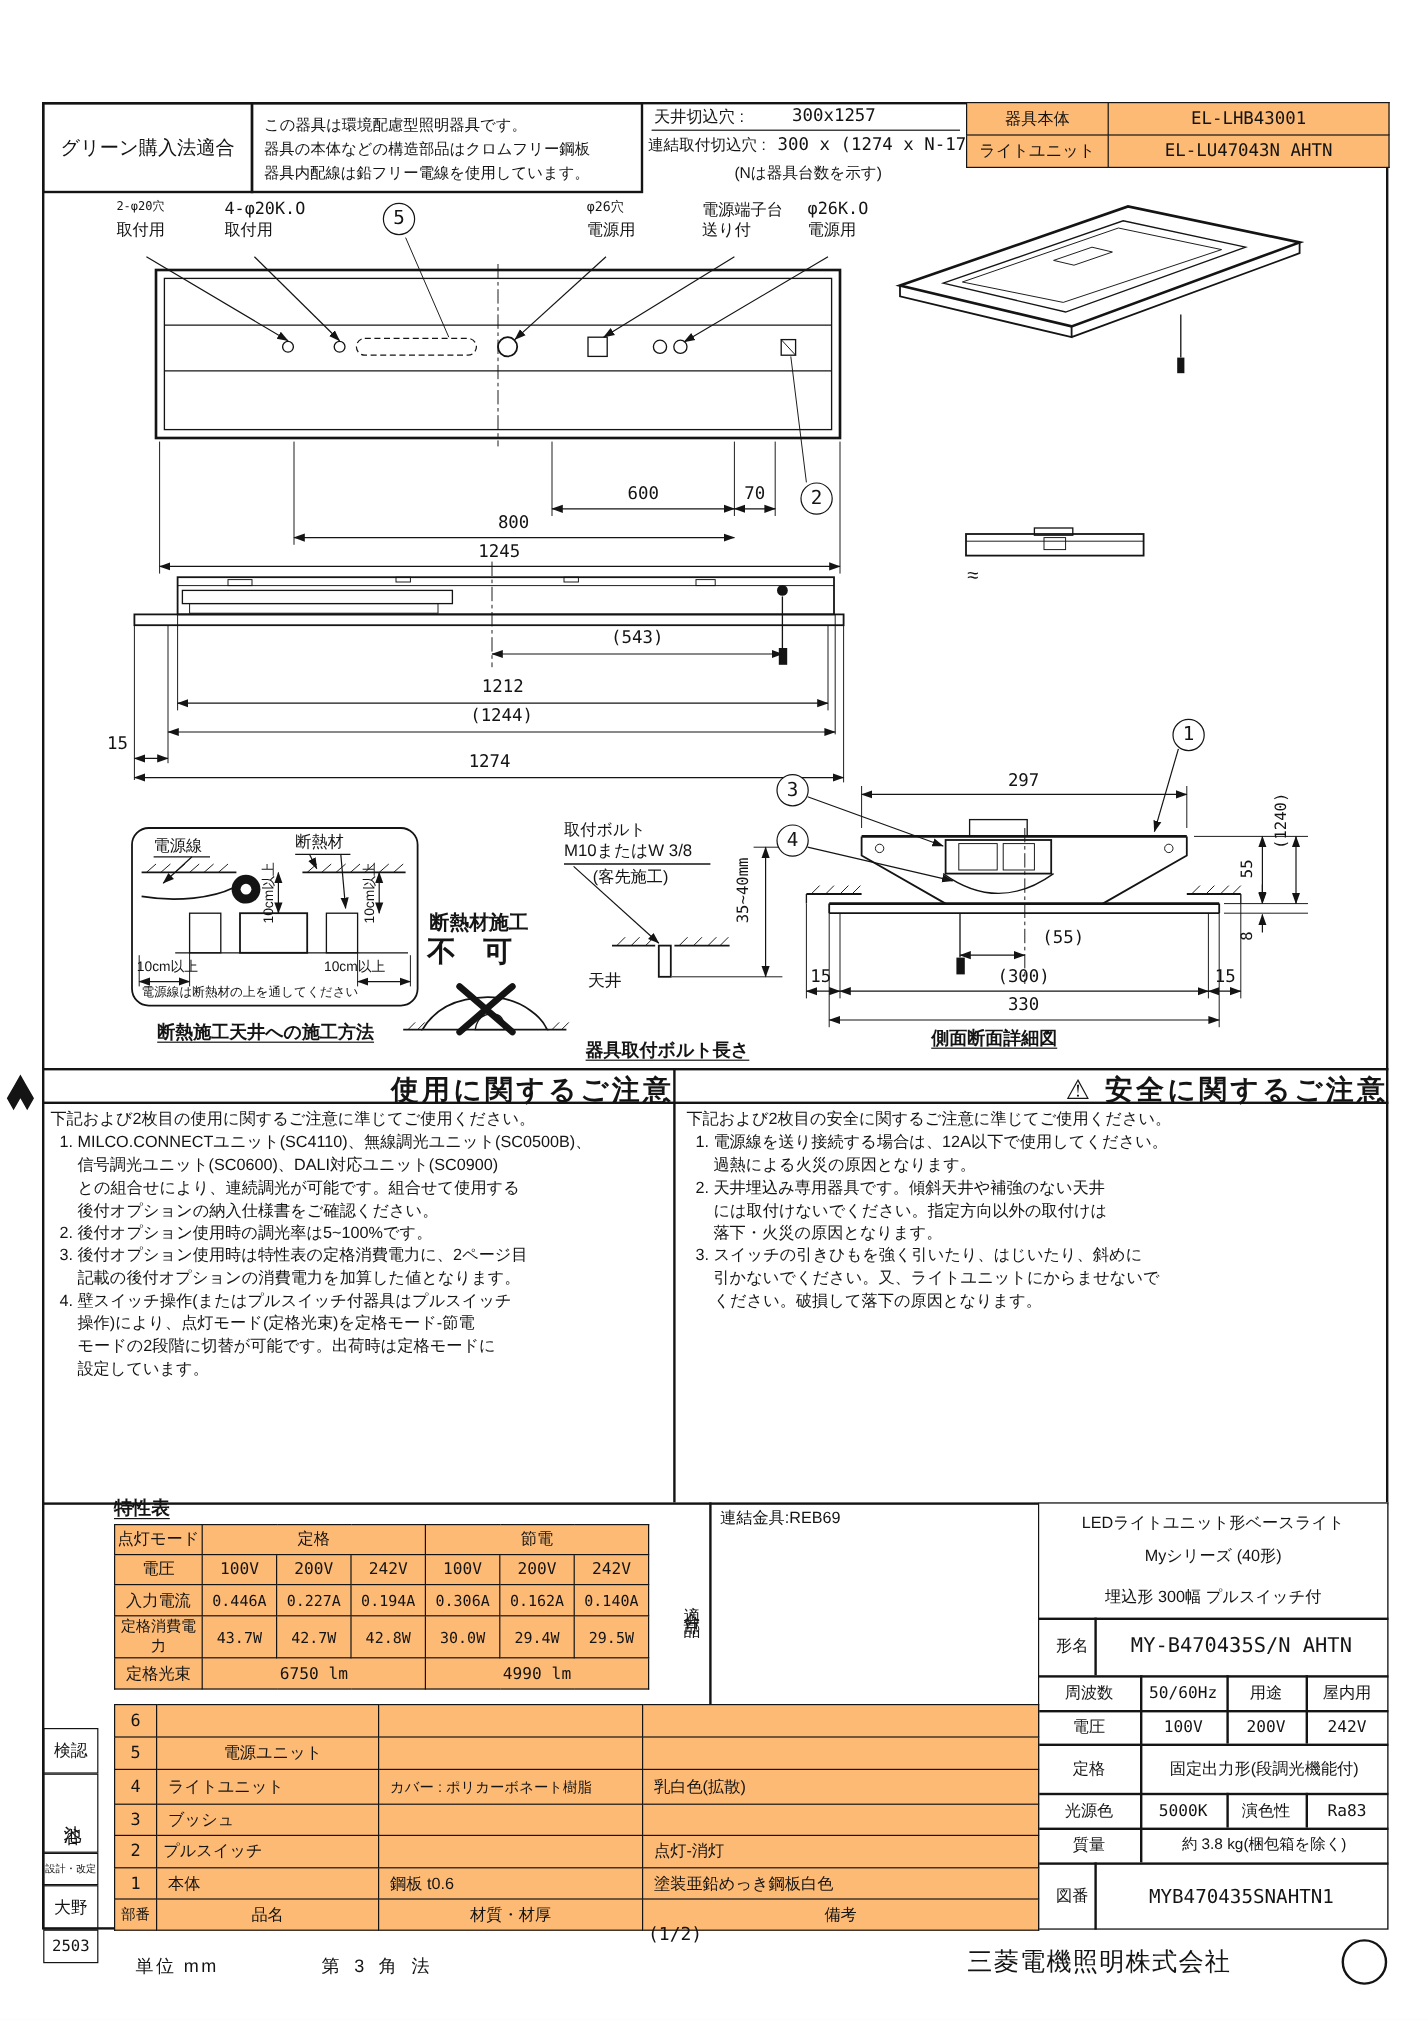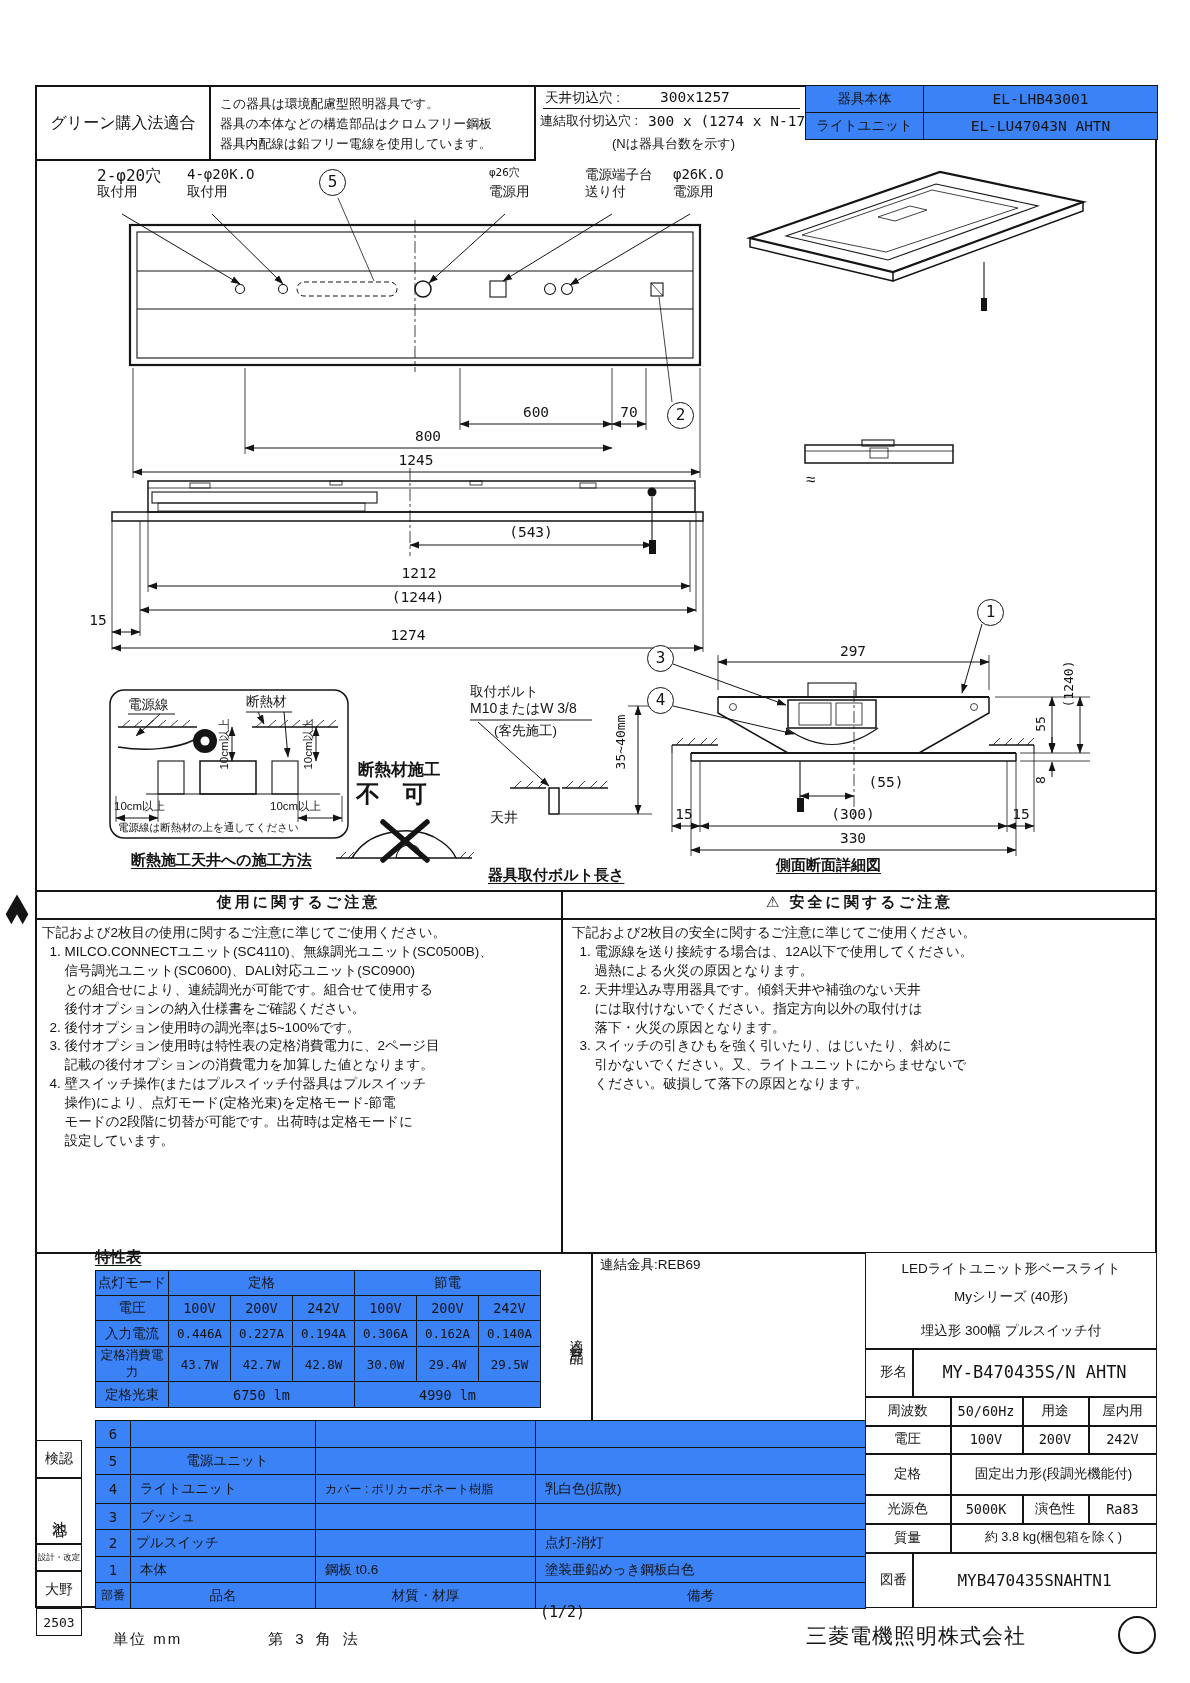--- a/index.html
+++ b/index.html
@@ -8,22 +8,22 @@
 .abs{position:absolute}
 .bx{position:absolute;border:1.6px solid #141414}
 .hl{position:absolute;background:#141414;height:1.6px}
 .vl{position:absolute;background:#141414;width:1.6px}
 .lbl{position:absolute;white-space:nowrap;font-size:13.5px;line-height:1.12}
 .dimc{position:absolute;white-space:nowrap;font-family:"DejaVu Sans Mono",monospace;font-size:14.5px;transform:translateX(-50%)}
 .dimr{position:absolute;white-space:nowrap;font-family:"DejaVu Sans Mono",monospace;font-size:13px;transform:translate(-50%,-50%) rotate(-90deg)}
 .cap{position:absolute;white-space:nowrap;font-size:15px;font-weight:600;text-decoration:underline;text-underline-offset:3px}
 .balloon{position:absolute;width:27px;height:27px;border:1.7px solid #141414;border-radius:50%;background:#fff;text-align:center;line-height:24px;font-family:"DejaVu Sans Mono",monospace;font-size:16px}
 .notes{position:absolute;white-space:pre;font-size:13.5px;line-height:1.40}
-.sec-title{position:absolute;font-size:15px;font-weight:600;letter-spacing:3px;text-align:center}
-table{border-collapse:collapse;position:absolute;background:#3b82f6}
+.sec-title{position:absolute;font-size:23px;font-weight:600;letter-spacing:3px;text-align:right}
+table{border-collapse:collapse;position:absolute;background:#fdba74}
 td{border:1.6px solid #141414;font-weight:normal;text-align:center;padding:0;font-size:13.5px}
 .mono{font-family:"DejaVu Sans Mono",monospace}
 .cell{position:absolute;display:flex;align-items:center;justify-content:center;font-size:13.5px;white-space:nowrap}
 .vtext{writing-mode:vertical-rl;text-orientation:upright;letter-spacing:4px}
 .s08{stroke:#141414;stroke-width:.8;fill:none}
 .s1{stroke:#141414;stroke-width:1.1;fill:none}
 .s13{stroke:#141414;stroke-width:1.5;fill:none}
 .s2{stroke:#141414;stroke-width:2.2;fill:none}
 .fillb{fill:#141414;stroke:none}
 .dl{stroke:#141414;stroke-width:1;fill:none;marker-start:url(#ar);marker-end:url(#ar)}
@@ -251,21 +251,21 @@
     <td class="mono" style="width:234px;font-size:14.5px">EL-LHB43001</td>
   </tr>
   <tr>
     <td style="height:27px">ライトユニット</td>
     <td class="mono" style="font-size:14.5px">EL-LU47043N AHTN</td>
   </tr>
 </tbody>
     </table>
 
 
-<div class="lbl mono" style="left:97px;top:167px;font-size:16px">2-φ20穴</div>
+<div class="lbl mono" style="left:97px;top:167px;font-size:10px">2-φ20穴</div>
 <div class="lbl" style="left:97px;top:184px">取付用</div>
 <div class="lbl mono" style="left:187px;top:167px;font-size:14px">4-φ20K.O</div>
 <div class="lbl" style="left:187px;top:184px">取付用</div>
 <div class="balloon" style="left:319px;top:169px">5</div>
 <div class="lbl mono" style="left:489px;top:167px;font-size:11px">φ26穴</div>
 <div class="lbl" style="left:489px;top:184px">電源用</div>
 <div class="lbl" style="left:585px;top:167px">電源端子台</div>
 <div class="lbl" style="left:585px;top:184px">送り付</div>
 <div class="lbl mono" style="left:673px;top:167px;font-size:14px">φ26K.O</div>
 <div class="lbl" style="left:673px;top:184px">電源用</div>

